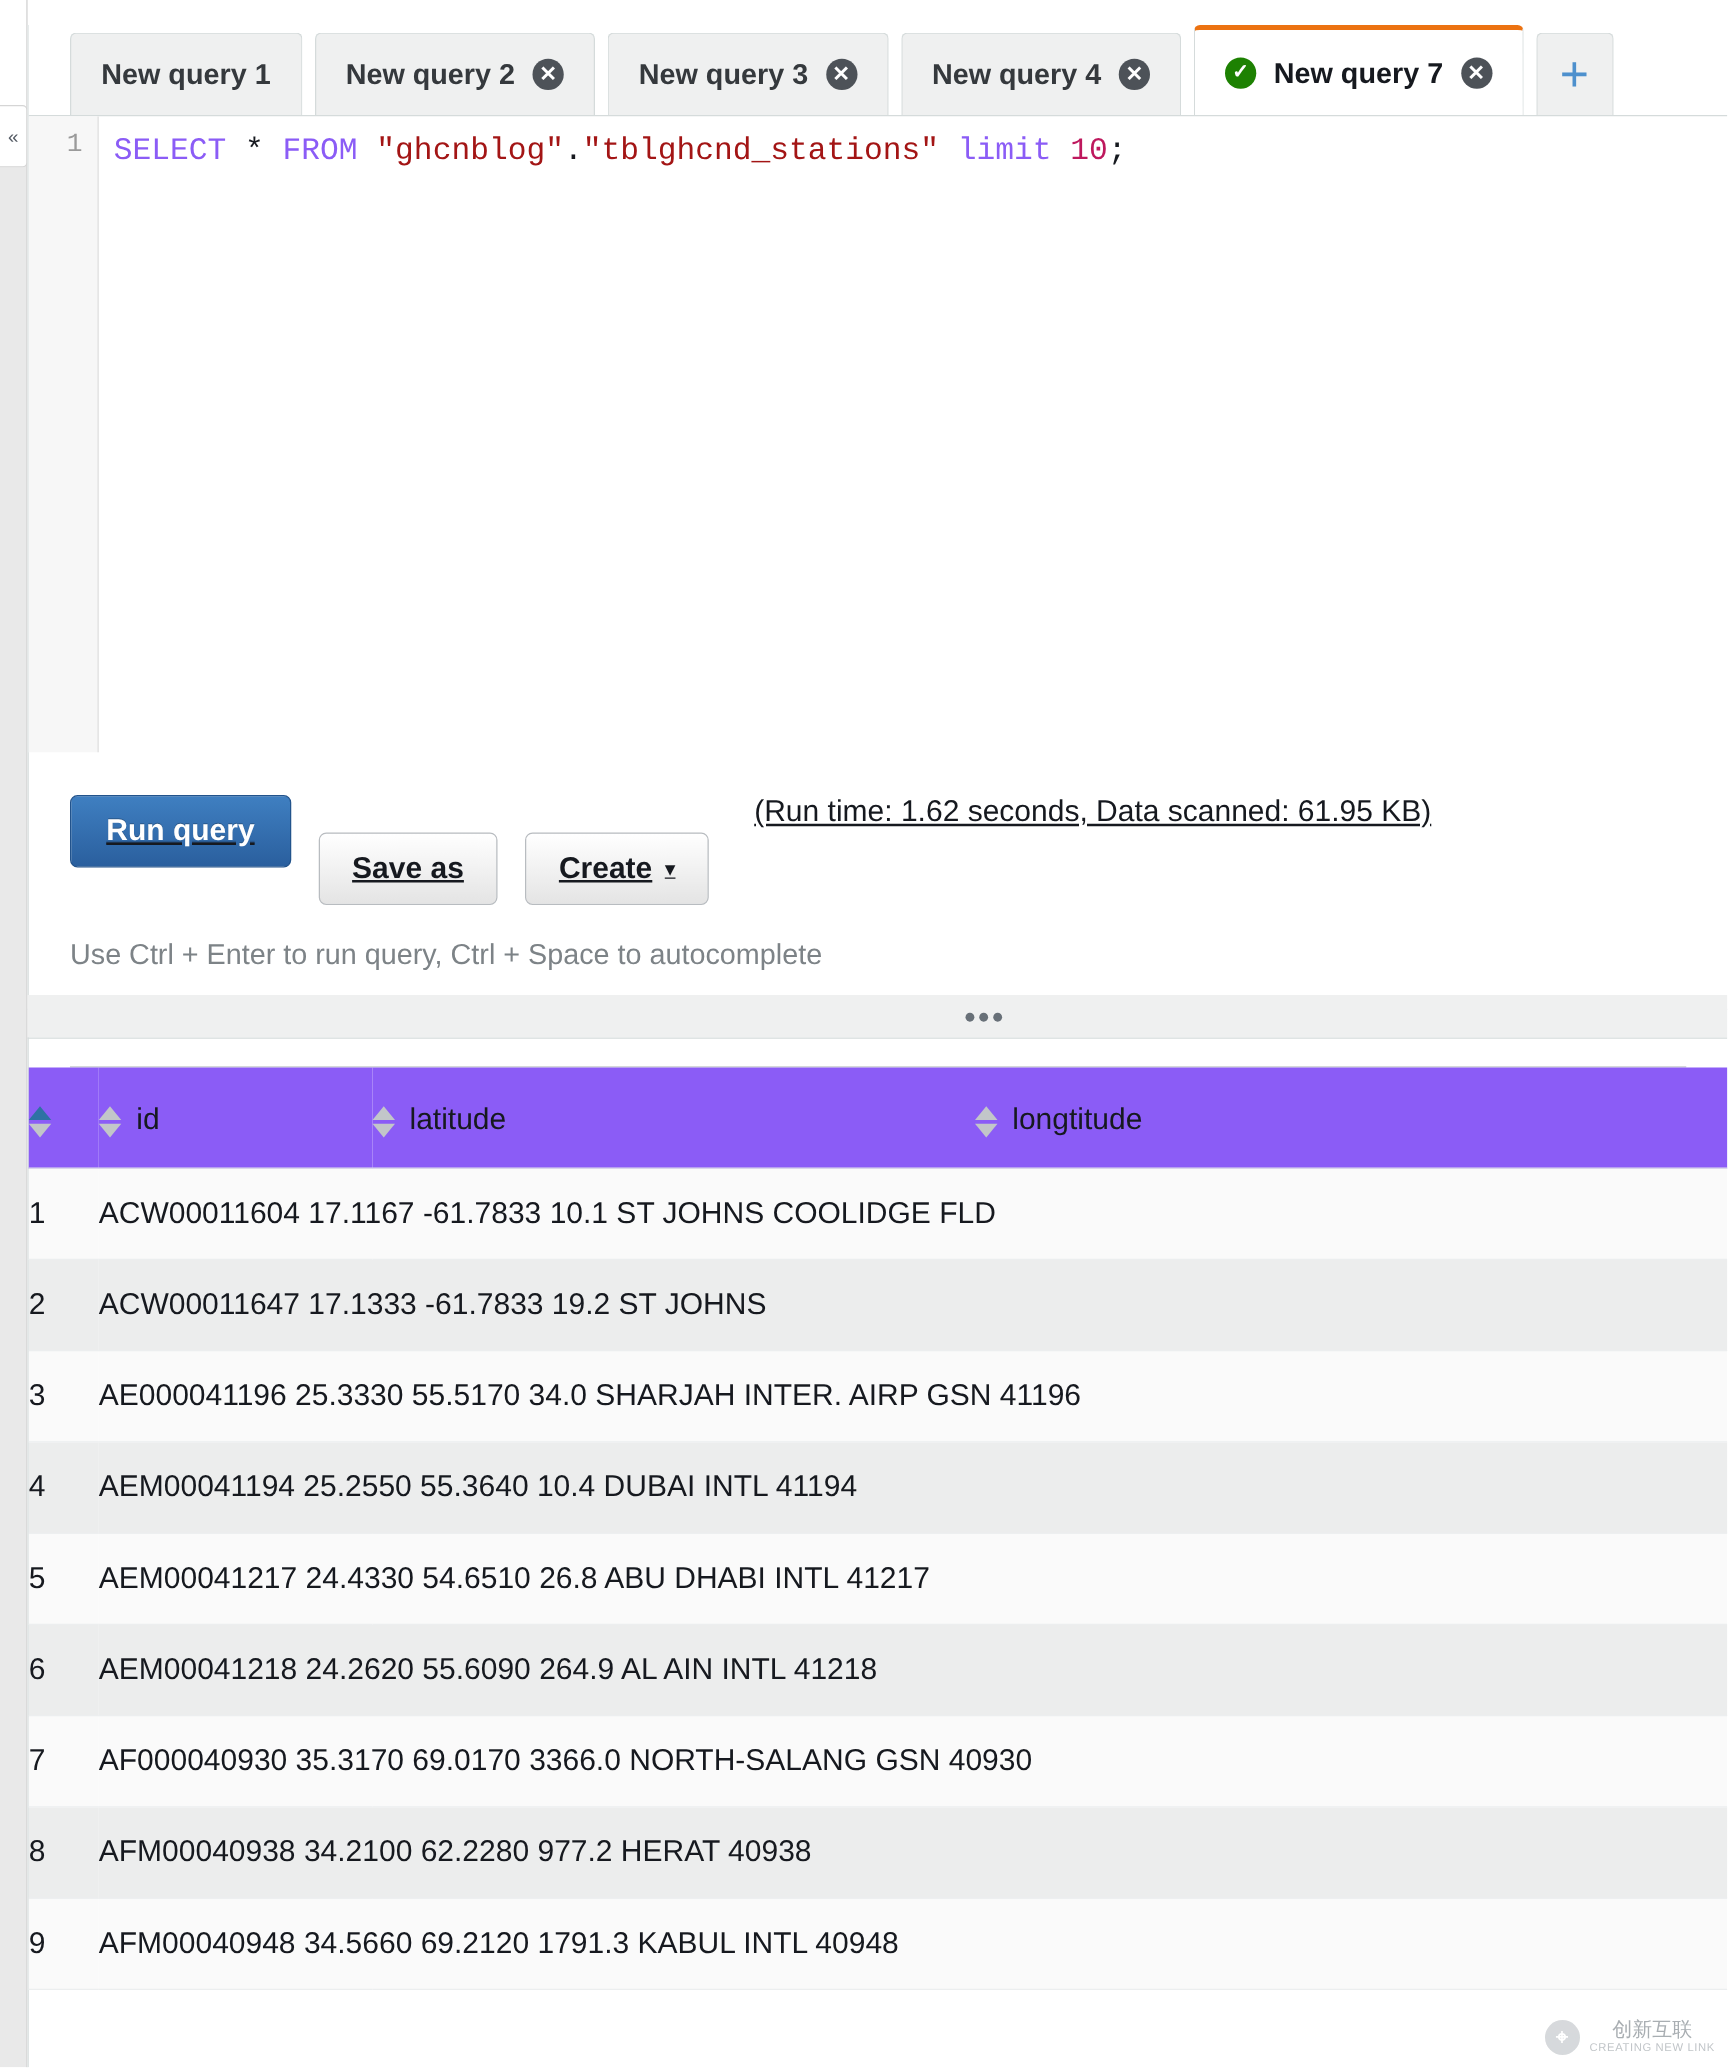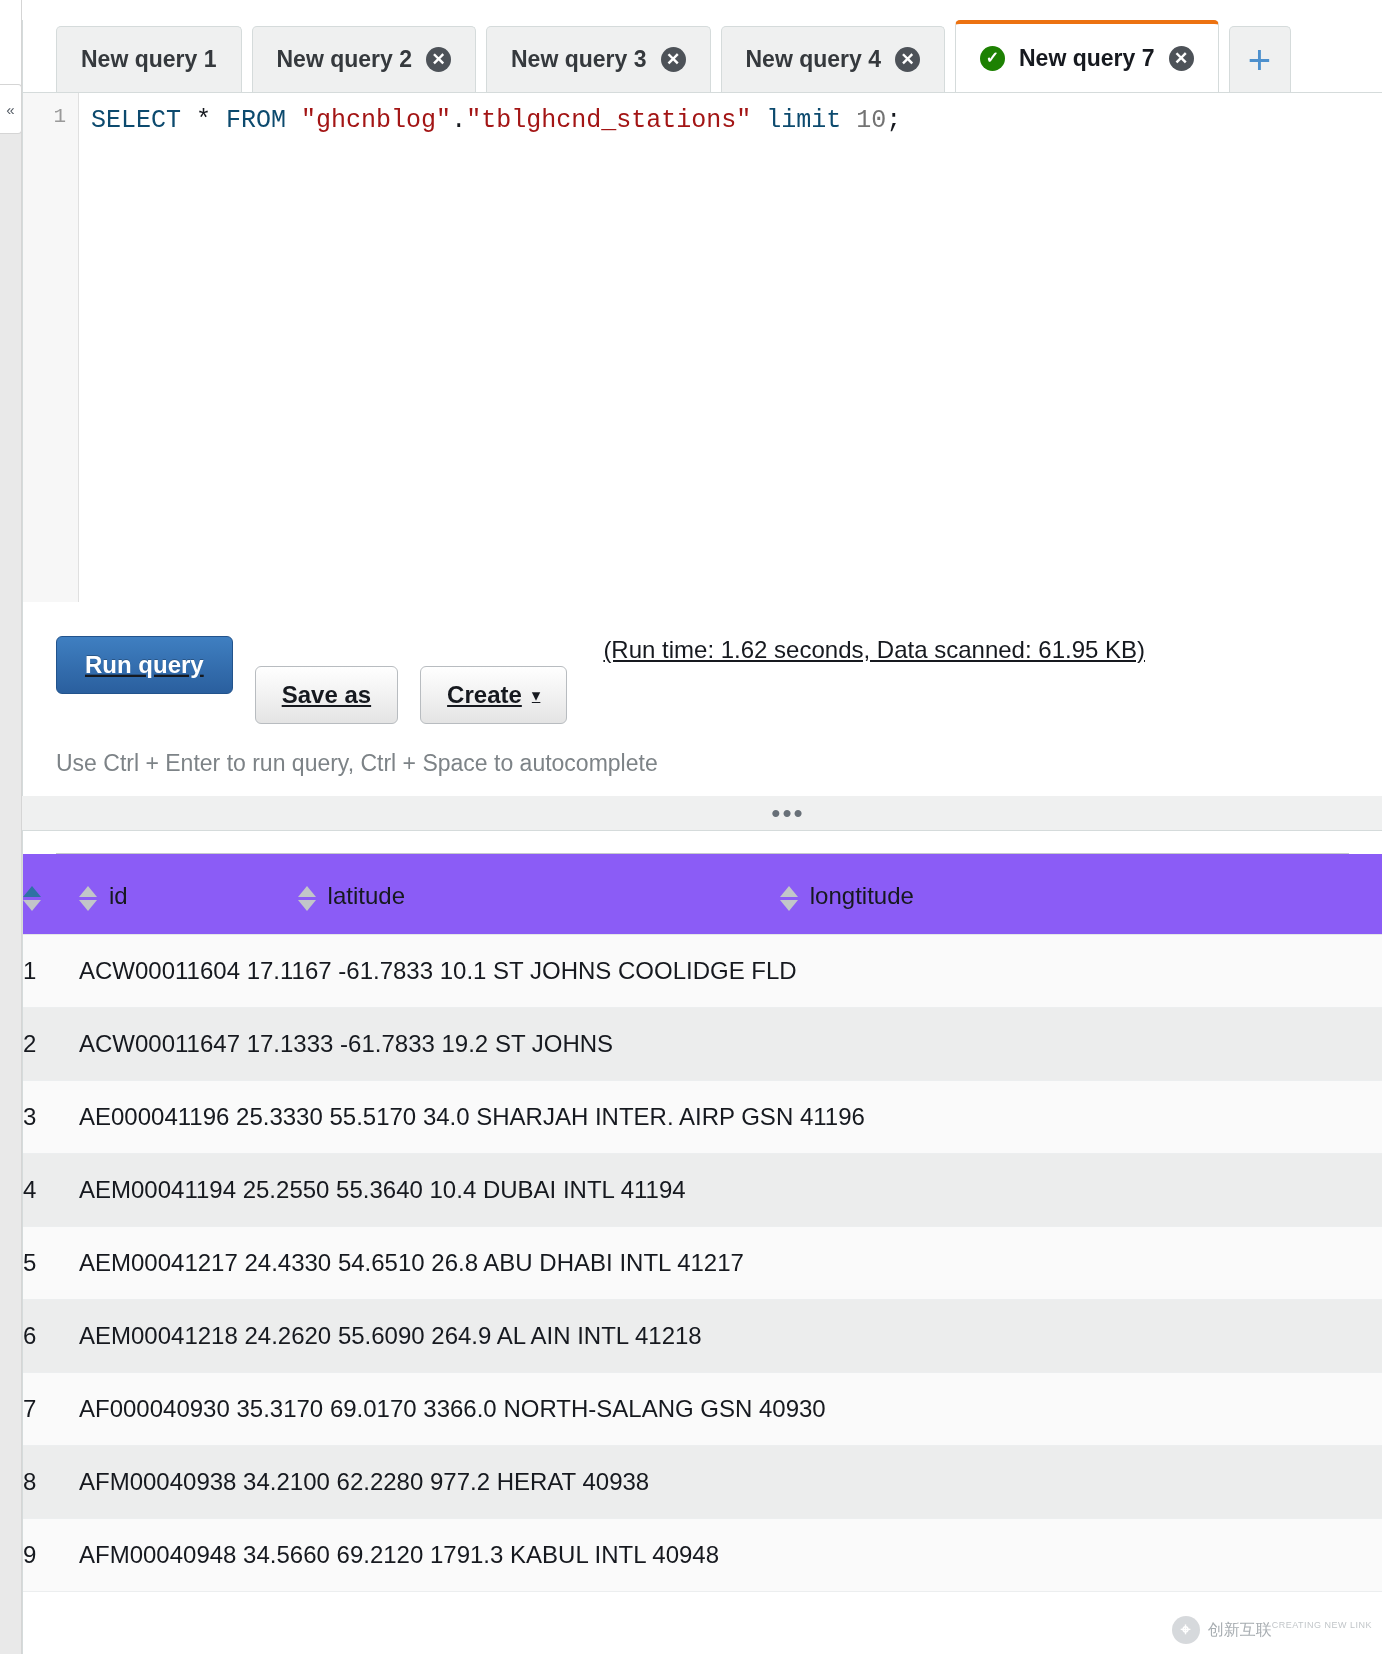--- a/index.html
+++ b/index.html
@@ -156,23 +156,23 @@
   }
   .code-body {
     flex: 1;
     padding: 12px 0 0 12px;
     font-family: "Liberation Mono", monospace;
     font-size: 25px;
     line-height: 32px;
     white-space: pre;
     color: #16191f;
   }
-  .kw { color: #0c4a6e; text-align: center; }
+  .kw { color: #8b5cf6; text-align: center; }
   .str { color: #a31515; }
-  .num { color: #737373; }
+  .num { color: #be185d; }
   .punc { color: #16191f; }
 
   
   .actions {
     display: flex;
     align-items: flex-start;
     gap: 22px;
     padding: 34px 0 0 33px;
     text-decoration: underline;
   }
@@ -322,22 +322,23 @@
     opacity: .85;
   }
   .wm-logo {
     width: 28px; height: 28px;
     border-radius: 50%;
     background: #d0d3d6;
     display: flex; align-items: center; justify-content: center;
     color: #ffffff; font-size: 17px; font-weight: bold;
   }
   .wm-text {
-    display: flex; 
+    display: flex; flex-direction: column;
     line-height: 1.1;
+    text-align: center;
   }
   .wm-main { font-size: 16px; color: #9aa0a5; }
   .wm-sub { font-size: 9px; color: #b6bbbf; letter-spacing: .5px; }
 </style>
 </head>
 <body>
 
 <div id="page">
 
   <div class="left-strip"></div>

